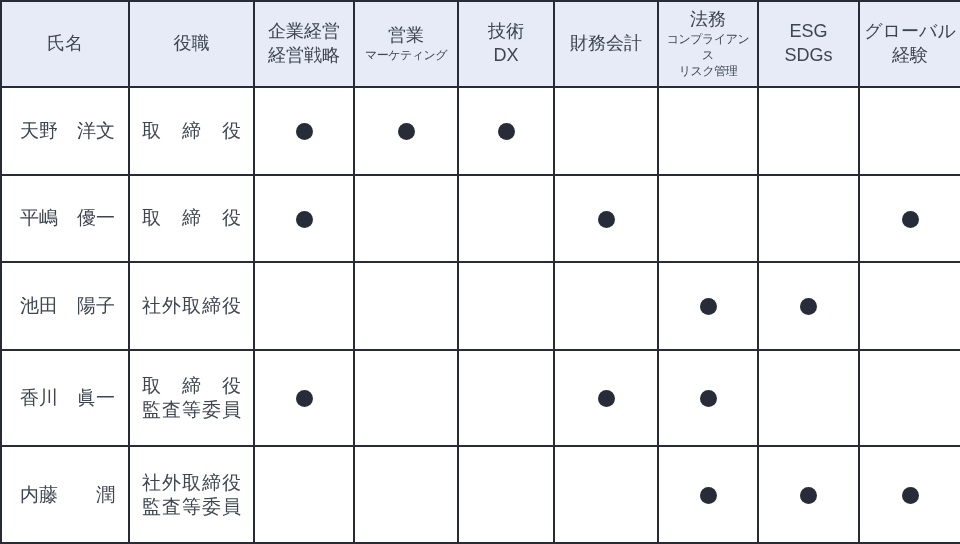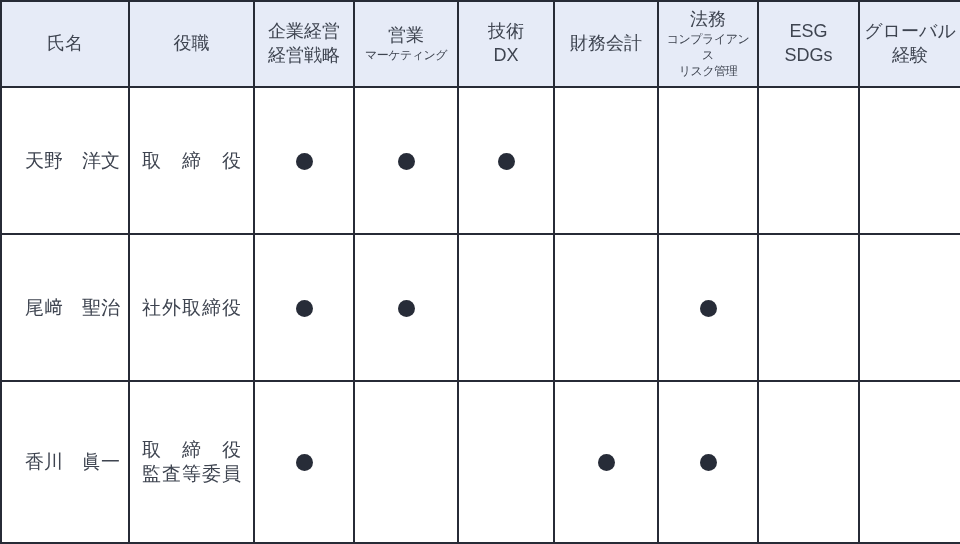--- a/index.html
+++ b/index.html
@@ -24,21 +24,21 @@
   tbody tr{height:49px;}
   tbody tr.tall{height:54px;padding-left:43px;}
   thead th{
     background:var(--header-bg);
     font-weight:normal;font-size:18px;line-height:1.32;
     text-align:center;vertical-align:middle;padding:0 2px;
   }
   .hl{display:block;}
   .hl.small{font-size:12px;letter-spacing:-0.5px;}
   tbody td{background:var(--body-bg);vertical-align:middle;}
-  td.name-cell{font-size:19px;text-align:right;padding:0 8px 0 13px;white-space:nowrap;}
+  td.name-cell{font-size:19px;text-align:center;padding:0 8px 0 13px;white-space:nowrap;}
   td.pos-cell{font-size:19px;padding:0 12px;}
   .jp-justify{
     display:block;width:100%;line-height:24px;
     text-align:justify;text-align-last:justify;
   }
   td.skill-cell{text-align:center;}
   .dot{
     display:inline-block;width:17px;height:17px;border-radius:50%;
     background:var(--dot);vertical-align:middle;
   }
@@ -104,40 +104,67 @@
         </td>
         <td class="skill-cell"><span class="dot"></span></td>
         <td class="skill-cell"><span class="dot"></span></td>
         <td class="skill-cell"><span class="dot"></span></td>
         <td class="skill-cell"></td>
         <td class="skill-cell"></td>
         <td class="skill-cell"></td>
         <td class="skill-cell"></td>
       </tr>
       <tr>
-        <td class="name-cell">尾﨑　聖治</td>
+        <td class="name-cell">平嶋　優一</td>
         <td class="pos-cell">
-          <span class="jp-justify">社外取締役</span>
+          <span class="jp-justify">取　締　役</span>
         </td>
-        <td class="skill-cell"><span class="dot"></span></td>
         <td class="skill-cell"><span class="dot"></span></td>
         <td class="skill-cell"></td>
         <td class="skill-cell"></td>
         <td class="skill-cell"><span class="dot"></span></td>
         <td class="skill-cell"></td>
+        <td class="skill-cell"></td>
+        <td class="skill-cell"><span class="dot"></span></td>
+      </tr>
+      <tr>
+        <td class="name-cell">池田　陽子</td>
+        <td class="pos-cell">
+          <span class="jp-justify">社外取締役</span>
+        </td>
+        <td class="skill-cell"></td>
+        <td class="skill-cell"></td>
+        <td class="skill-cell"></td>
+        <td class="skill-cell"></td>
+        <td class="skill-cell"><span class="dot"></span></td>
+        <td class="skill-cell"><span class="dot"></span></td>
         <td class="skill-cell"></td>
       </tr>
       <tr class="tall">
         <td class="name-cell">香川　眞一</td>
         <td class="pos-cell">
           <span class="jp-justify">取　締　役</span>
           <span class="jp-justify">監査等委員</span>
         </td>
         <td class="skill-cell"><span class="dot"></span></td>
         <td class="skill-cell"></td>
         <td class="skill-cell"></td>
         <td class="skill-cell"><span class="dot"></span></td>
         <td class="skill-cell"><span class="dot"></span></td>
         <td class="skill-cell"></td>
         <td class="skill-cell"></td>
       </tr>
+      <tr class="tall">
+        <td class="name-cell">内藤　　潤</td>
+        <td class="pos-cell">
+          <span class="jp-justify">社外取締役</span>
+          <span class="jp-justify">監査等委員</span>
+        </td>
+        <td class="skill-cell"></td>
+        <td class="skill-cell"></td>
+        <td class="skill-cell"></td>
+        <td class="skill-cell"></td>
+        <td class="skill-cell"><span class="dot"></span></td>
+        <td class="skill-cell"><span class="dot"></span></td>
+        <td class="skill-cell"><span class="dot"></span></td>
+      </tr>
     </tbody>
 </table>
 
 </body></html>

